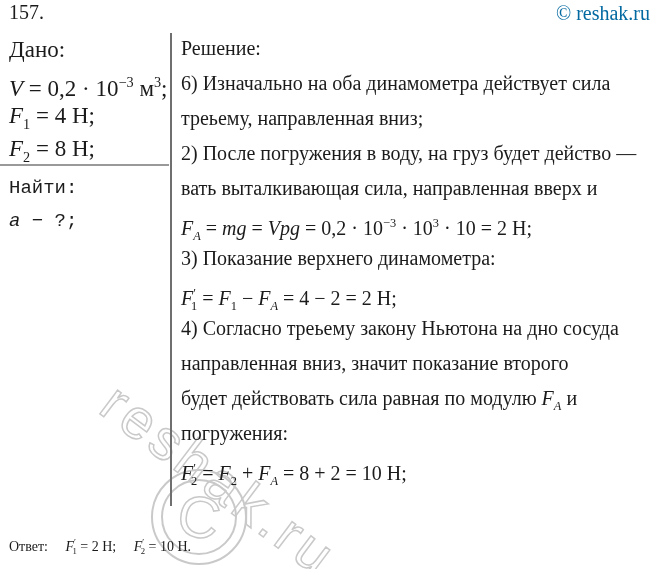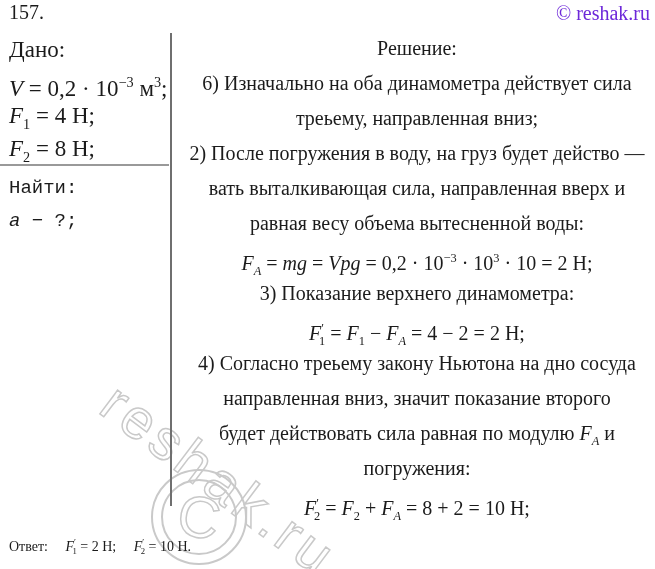--- a/index.html
+++ b/index.html
@@ -43,21 +43,21 @@
     position: absolute; left: 9px; top: 172px; width: 158px;
     font-size: 19px;
   }
   .find .row { height: 33px; line-height: 33px; white-space: nowrap; font-family: Liberation Mono, monospace; }
 
   
   .solution {
     position: absolute; left: 181px; top: 31px; width: 472px;
     font-size: 20px;
   }
-  .solution .row { height: 35px; line-height: 35px; white-space: nowrap; text-align: center; }
+  .solution .row { height: 35px; line-height: 35px; white-space: nowrap; }
 
   
   .answer {
     position: absolute; left: 9px; top: 537px;
     font-size: 14px; white-space: nowrap;
   }
   .answer .frm { margin-left: 14px; }
 
   
   .frm sup { font-size: 0.62em; }
@@ -104,21 +104,21 @@
   <div class="wm-text">reshak.ru</div>
   <div class="wm-circle-outer">
     <div class="wm-circle-inner">
       <span class="wm-c">C</span>
     </div>
   </div>
 
   <div class="content">
 
     <div class="problem-number">157.</div>
-    <div class="copyright" id="copyright" style="color: #6d28d9;">© reshak.ru</div>
+    <div class="copyright" id="copyright" style="color: #0369a1;">© reshak.ru</div>
 
     <div class="vline"></div>
     <div class="hline"></div>
 
     <div class="given">
       <div class="row">Дано:</div>
       <div class="row frm"><i>V</i> = 0,2 · 10<sup>−3</sup> м<sup>3</sup>;</div>
       <div class="row frm"><i>F</i><sub>1</sub> = 4 Н;</div>
       <div class="row frm"><i>F</i><sub>2</sub> = 8 Н;</div>
     </div>
@@ -127,21 +127,20 @@
       <div class="row">Найти:</div>
       <div class="row frm"><i>a</i> − ?;</div>
     </div>
 
     <div class="solution">
       <div class="row">Решение:</div>
       <div class="row frm">6) Изначально на оба динамометра действует сила</div>
       <div class="row frm">треьему, направленная вниз;</div>
       <div class="row frm">2) После погружения в воду, на груз будет действо —</div>
       <div class="row frm">вать выталкивающая сила, направленная вверх и</div>
-      <div class="row frm">равная весу объема вытесненной воды:</div>
       <div class="row frm"><i>F</i><sub><i>A</i></sub> = <i>m</i><i>g</i> = <i>V</i><i>p</i><i>g</i> = 0,2 · 10<sup>−3</sup> · 10<sup>3</sup> · 10 = 2 Н;</div>
       <div class="row frm">3) Показание верхнего динамометра:</div>
       <div class="row frm"><i>F</i><sup>′</sup><sub>1</sub> = <i>F</i><sub>1</sub> − <i>F</i><sub><i>A</i></sub> = 4 − 2 = 2 Н;</div>
       <div class="row frm">4) Согласно треьему закону Ньютона на дно сосуда</div>
       <div class="row frm">направленная вниз, значит показание второго</div>
       <div class="row frm">будет действовать сила равная по модулю <i>F</i><sub><i>A</i></sub> и</div>
       <div class="row frm">погружения:</div>
       <div class="row frm"><i>F</i><sup>′</sup><sub>2</sub> = <i>F</i><sub>2</sub> + <i>F</i><sub><i>A</i></sub> = 8 + 2 = 10 Н;</div>
     </div>
 

